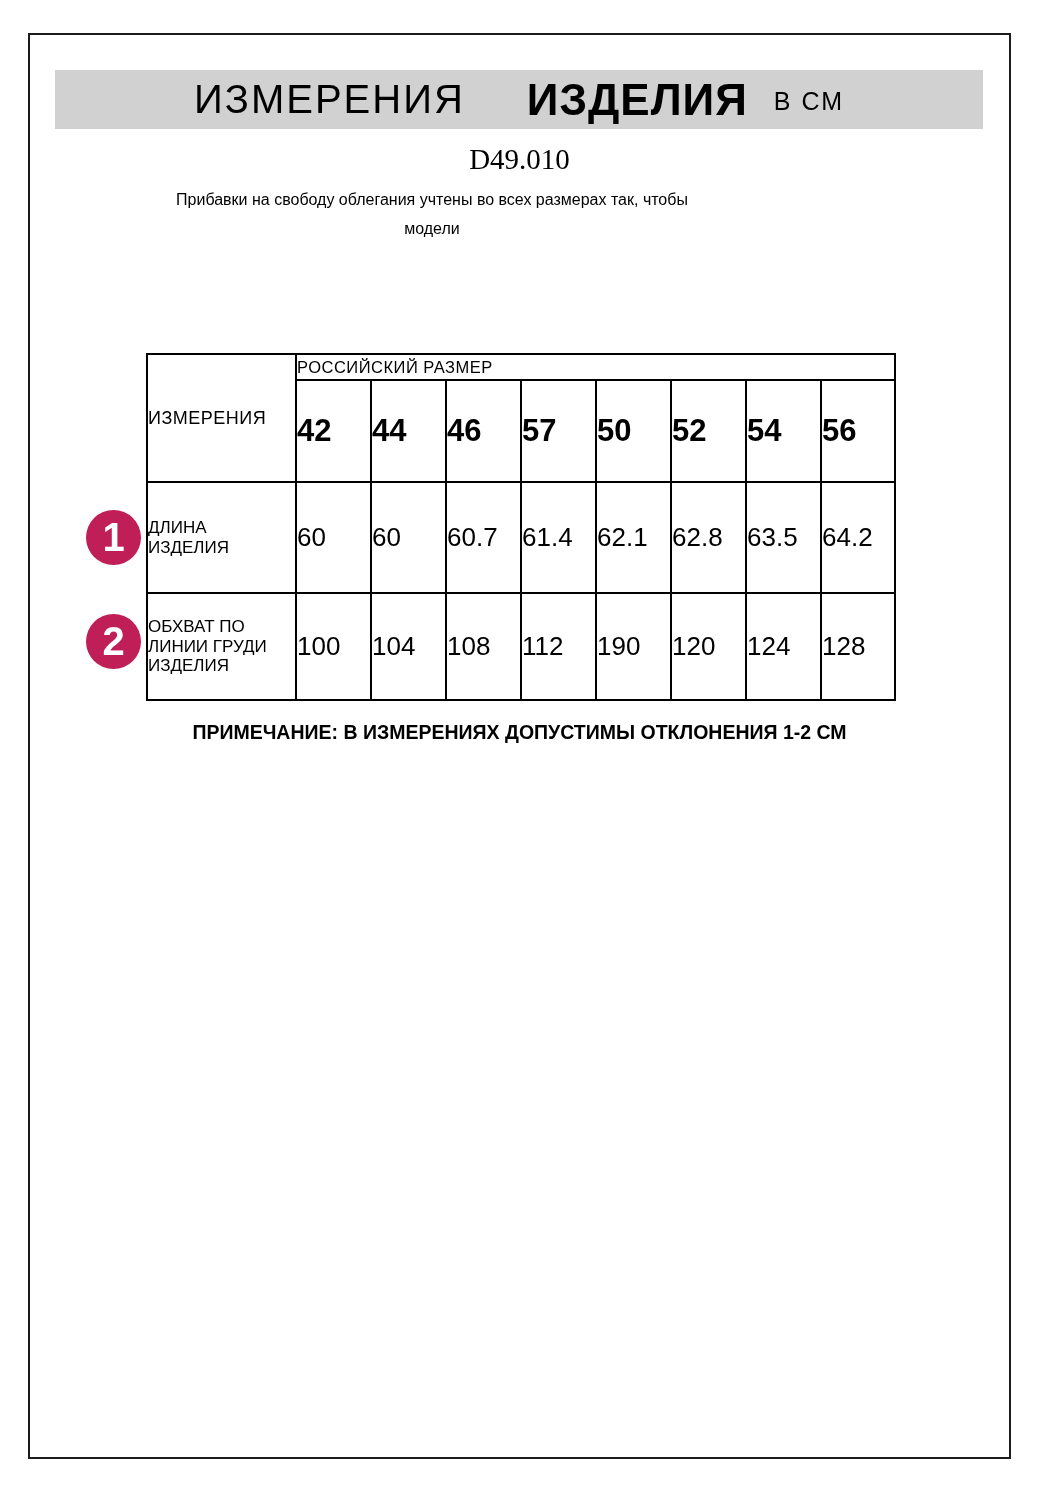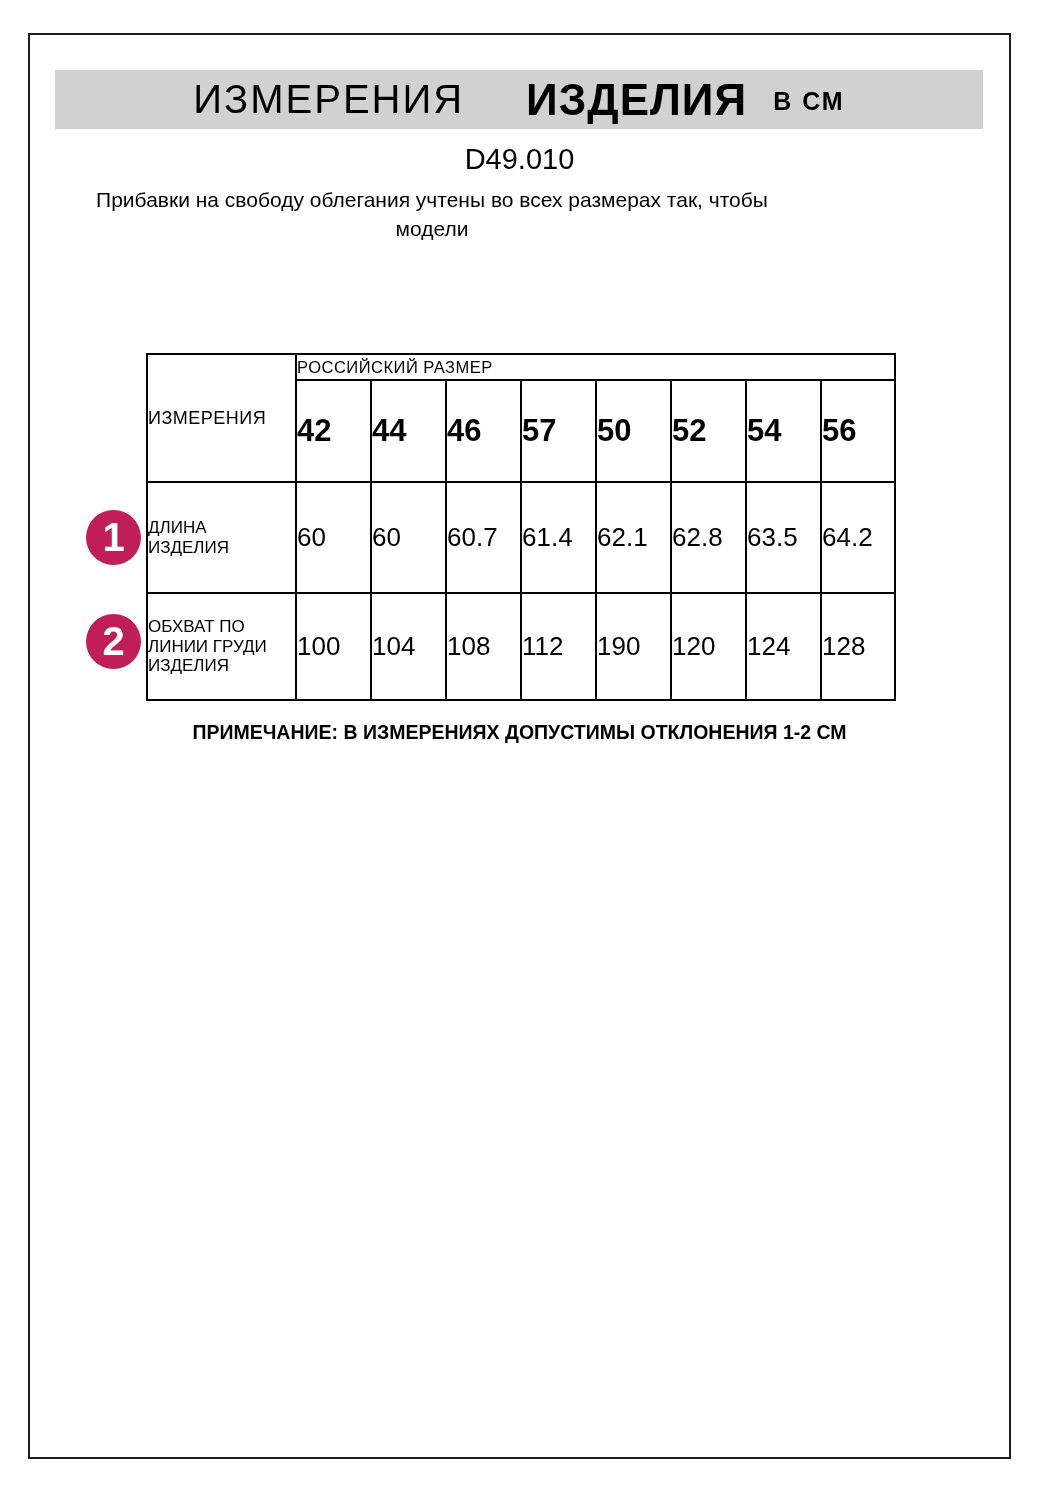--- a/index.html
+++ b/index.html
@@ -44,42 +44,43 @@
     letter-spacing: 2px;
   }
   .title-part2 {
     font-size: 44px;
     font-weight: 700;
     letter-spacing: 1px;
     margin-left: 62px;
   }
   .title-unit {
     font-size: 25px;
-    font-weight: 700;
+    font-weight: 400;
     letter-spacing: 2px;
     margin-left: 26px;
     padding-top: 4px;
   }
   
   .model-code {
     position: absolute;
     left: 28px;
     top: 143px;
     width: 983px;
     text-align: center;
     font-size: 29px;
     font-weight: 400;
+    font-family: Liberation Serif, serif;
   }
   .subtitle {
     position: absolute;
     left: 28px;
     top: 186px;
     width: 808px;
     text-align: center;
-    font-size: 21px;
+    font-size: 16px;
     line-height: 28.5px;
     font-weight: 400;
   }
   
   table.size-table {
     position: absolute;
     left: 146px;
     top: 353px;
     width: 748px;
     border-collapse: collapse;

